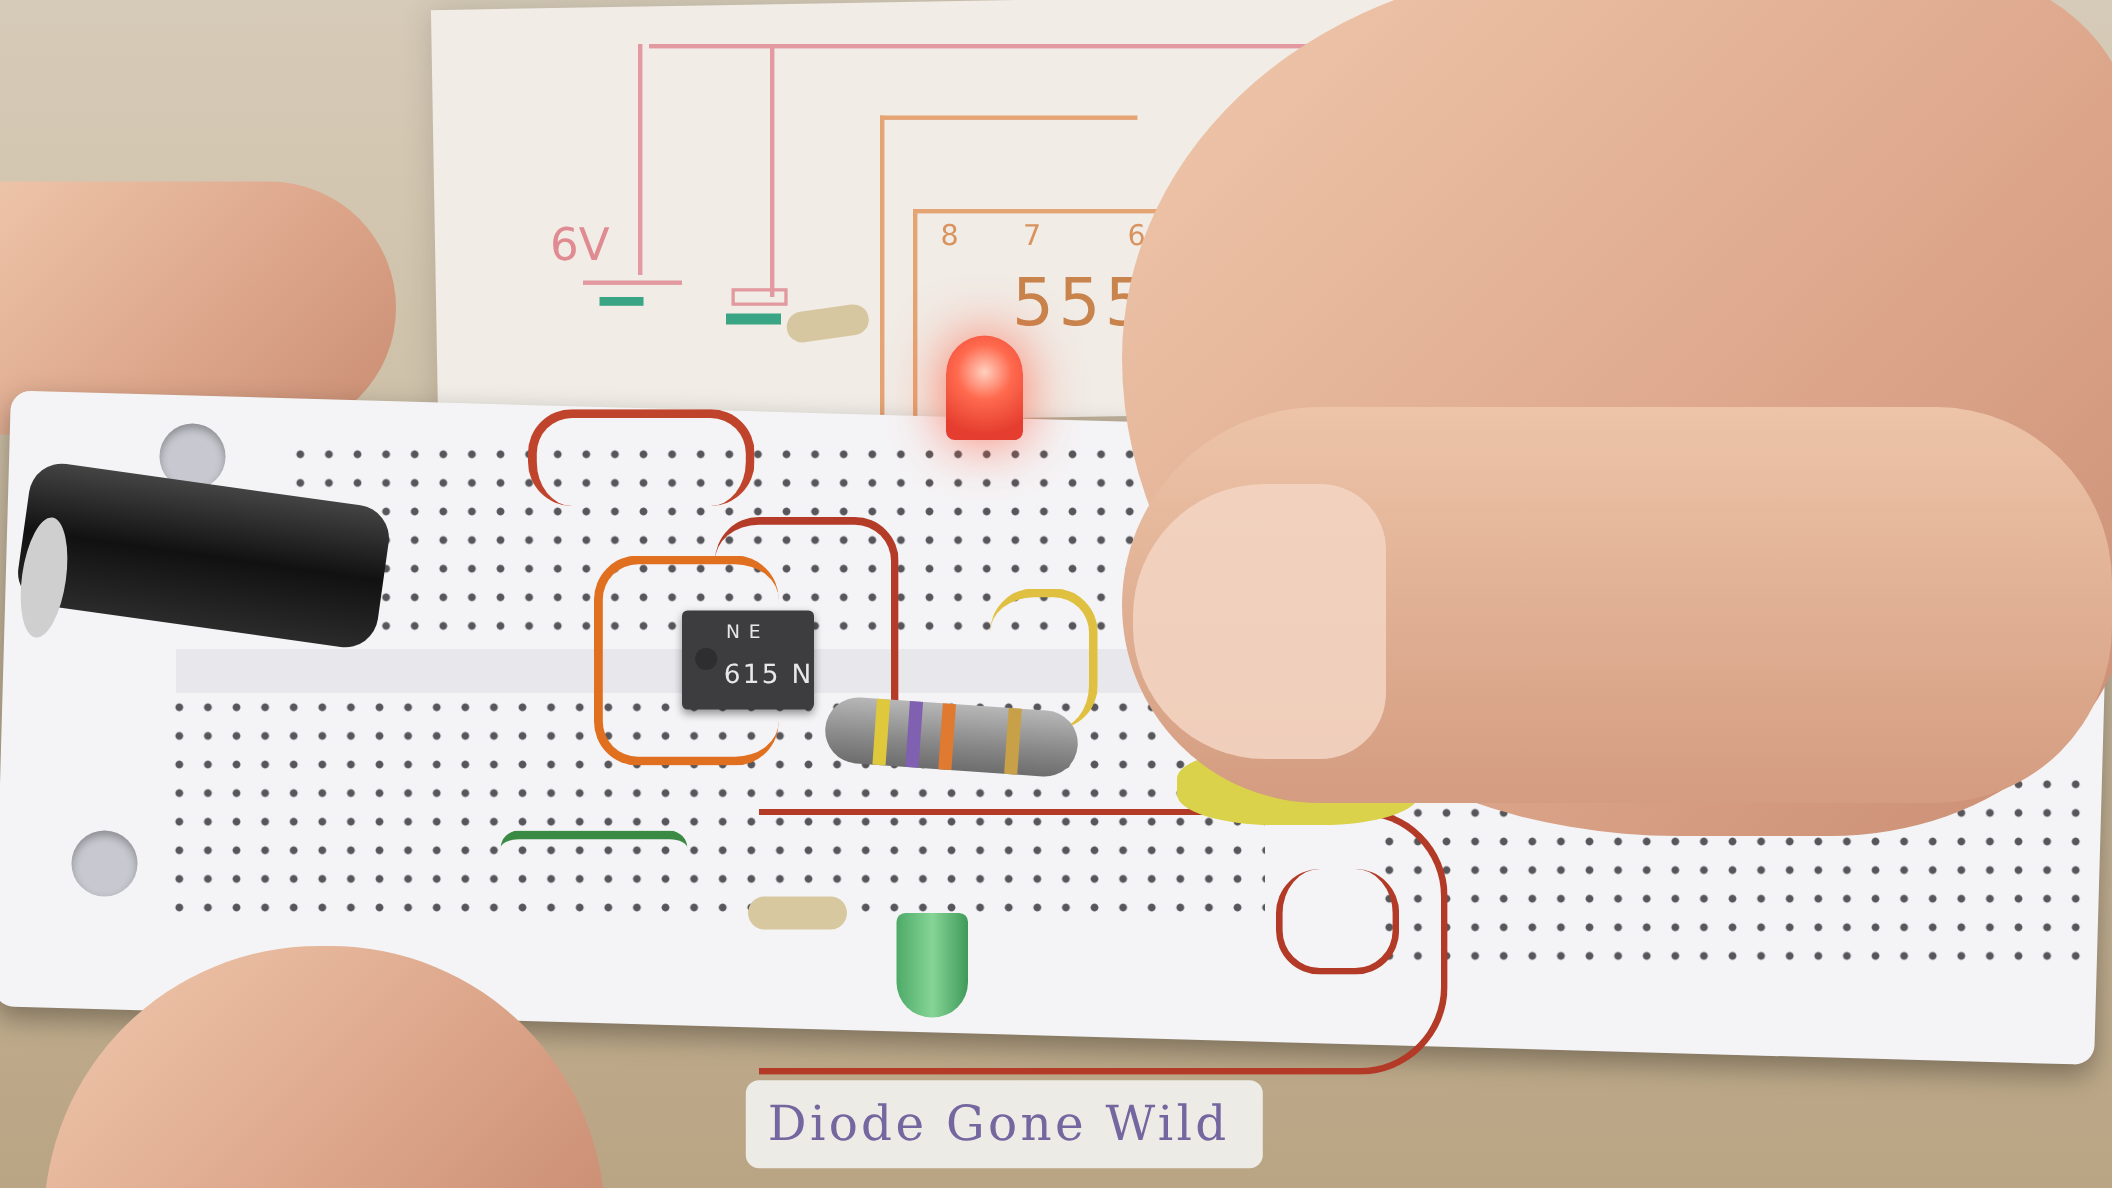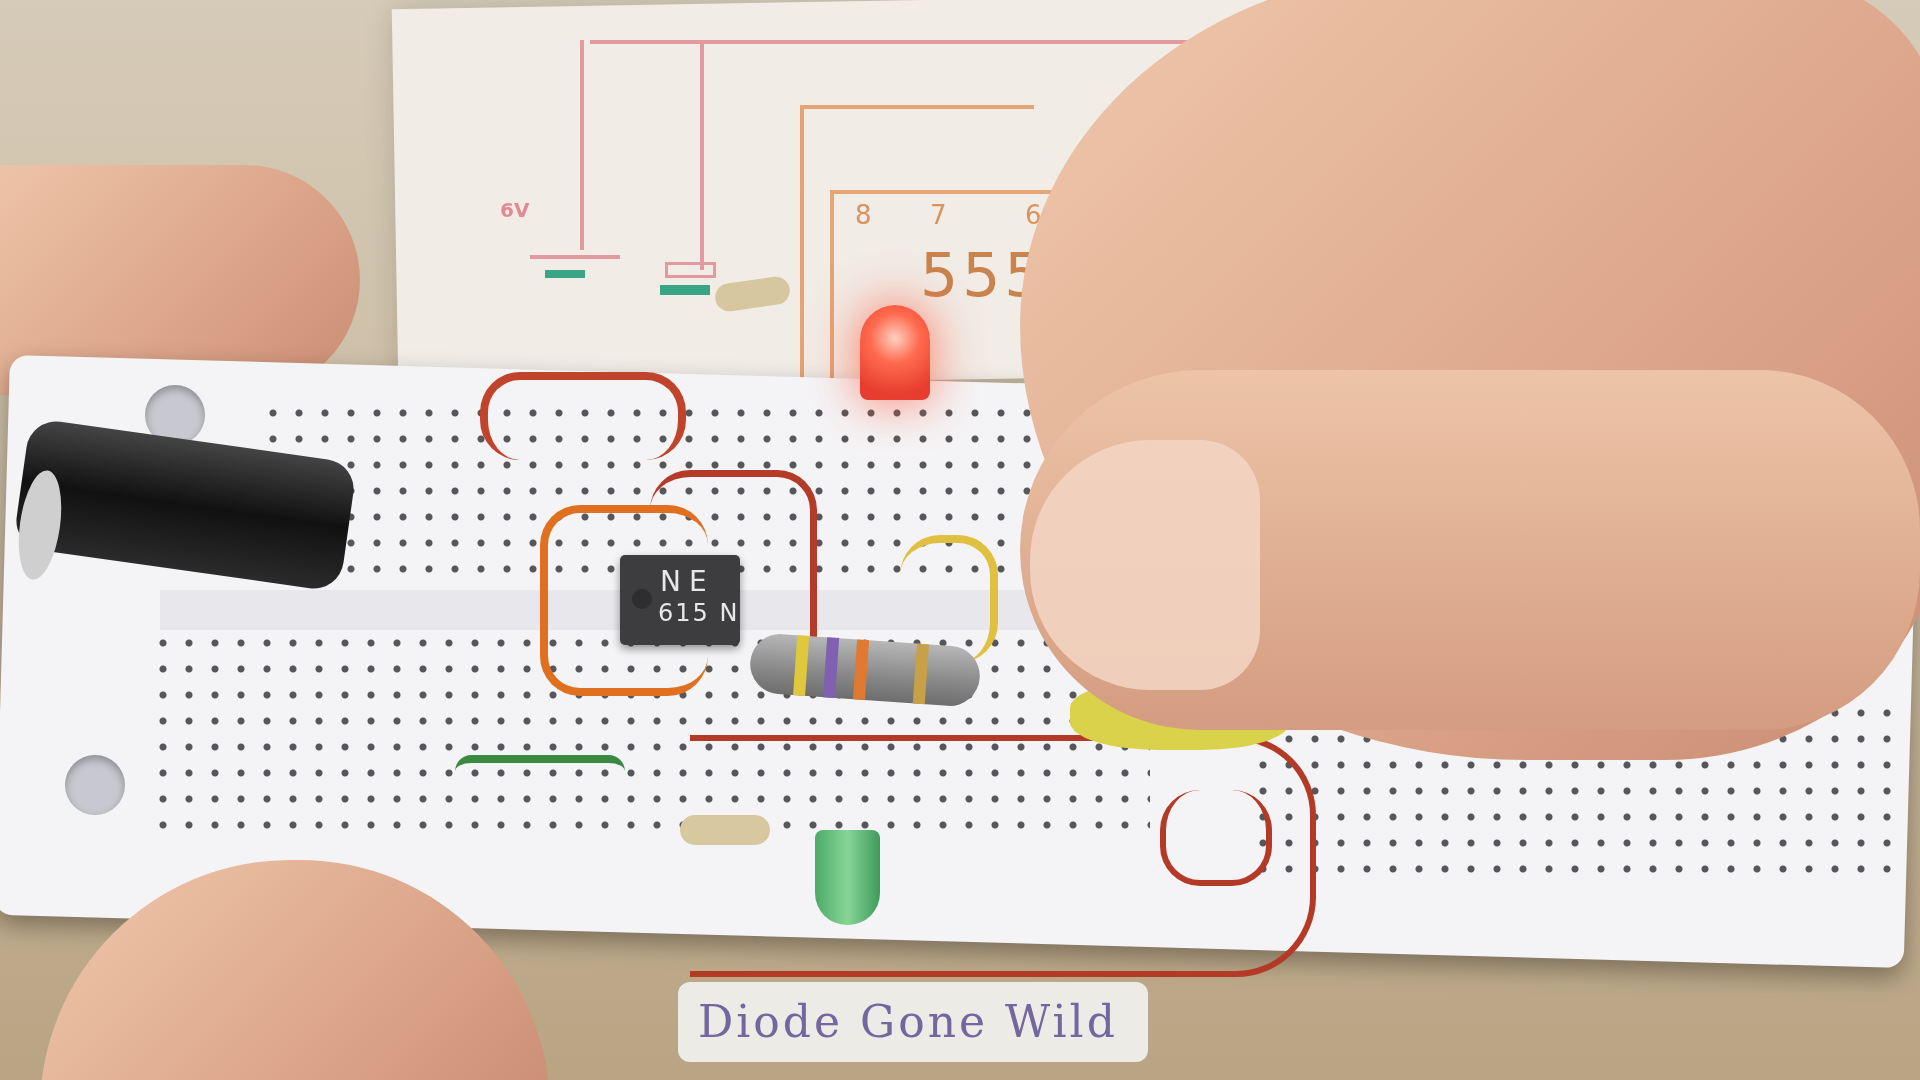--- a/index.html
+++ b/index.html
@@ -6,35 +6,35 @@
   body{width:1920px;height:1080px;overflow:hidden;position:relative;background:#c9b79c;font-family:"DejaVu Sans",sans-serif;}
   .abs{position:absolute;}
   #bg{left:0;top:0;width:1920px;height:1080px;background:linear-gradient(180deg,#d6cbb8 0%,#cdbfa6 40%,#b9a483 100%);}
   #paper{left:395px;top:0;width:1060px;height:380px;background:#f1ece6;box-shadow:0 0 30px rgba(0,0,0,.15);transform:rotate(-1deg);}
   .sch-line{position:absolute;}
   #sch-top{left:590px;top:40px;width:730px;height:4px;background:#e29aa0;}
   #sch-left{left:580px;top:40px;width:4px;height:210px;background:#e29aa0;}
   #sch-mid{left:700px;top:40px;width:4px;height:230px;background:#e29aa0;}
   #sch-ic-box{left:830px;top:190px;width:330px;height:200px;border:4px solid #e5a473;border-bottom:none;}
   #sch-orange{left:800px;top:105px;width:230px;height:280px;border:4px solid #e5a473;border-bottom:none;border-right:none;}
-  #sch-6v{left:500px;top:198px;color:#e08b92;font-size:20px;font-weight:bold;}
+  #sch-6v{left:500px;top:198px;color:#e08b92;font-size:41px;}
   #sch-555{left:920px;top:240px;color:#c9834d;font-size:60px;letter-spacing:4px;}
   .pin{position:absolute;color:#d8935f;font-size:26px;}
   #batt1{left:530px;top:255px;width:90px;height:4px;background:#e29aa0;}
   #batt2{left:545px;top:270px;width:40px;height:8px;background:#3aa584;}
   #cap1{left:665px;top:262px;width:45px;height:10px;border:3px solid #e29aa0;}
   #cap2{left:660px;top:285px;width:50px;height:10px;background:#3aa584;}
   #board{left:10px;top:355px;width:1910px;height:560px;background:#f4f4f6;border-radius:18px;box-shadow:0 10px 25px rgba(0,0,0,.35);transform:rotate(1.6deg);transform-origin:left top;}
   #holes-a{left:260px;top:400px;width:800px;height:200px;background-image:radial-gradient(circle,#3a3a40 3px,transparent 4px);background-size:26px 26px;opacity:.85;}
   #holes-b{left:150px;top:630px;width:1000px;height:200px;background-image:radial-gradient(circle,#3a3a40 3px,transparent 4px);background-size:26px 26px;opacity:.85;}
   #holes-c{left:1250px;top:700px;width:650px;height:180px;background-image:radial-gradient(circle,#3a3a40 3px,transparent 4px);background-size:26px 26px;opacity:.85;}
   #channel{left:160px;top:590px;width:1000px;height:40px;background:#e8e8ec;}
   .mount-hole{position:absolute;width:60px;height:60px;border-radius:50%;background:#c8c8d0;box-shadow:inset 0 4px 8px rgba(0,0,0,.3);}
   #ic{left:620px;top:555px;width:120px;height:90px;background:#3d3d3f;border-radius:5px;color:#e8e8e8;text-align:center;box-shadow:0 4px 8px rgba(0,0,0,.4);}
-  #ic-l1{position:absolute;left:40px;top:10px;font-size:28px;letter-spacing:8px;}
+  #ic-l1{position:absolute;left:40px;top:10px;font-size:17px;letter-spacing:8px;}
   #ic-l2{position:absolute;left:38px;top:44px;font-size:24px;letter-spacing:2px;}
   #ic-dot{position:absolute;left:12px;top:34px;width:20px;height:20px;border-radius:50%;background:#2e2e30;}
   #led-red{left:860px;top:305px;width:70px;height:95px;border-radius:35px 35px 8px 8px;background:radial-gradient(circle at 50% 35%,#ffd0c0 0%,#ff6a4e 35%,#e53d2f 80%);box-shadow:0 0 50px rgba(255,90,60,.8);}
   #led-green{left:815px;top:830px;width:65px;height:95px;border-radius:8px 8px 32px 32px;background:linear-gradient(90deg,#4eaa68,#85d596,#3f9a5a);}
   #elcap{left:20px;top:440px;width:330px;height:130px;border-radius:30px;background:linear-gradient(180deg,#444 0%,#111 50%,#2b2b2b 100%);transform:rotate(8deg);}
   #elcap-end{left:20px;top:470px;width:40px;height:110px;border-radius:50%;background:#cfcfcf;transform:rotate(8deg);}
   #res-big{left:750px;top:640px;width:230px;height:60px;border-radius:30px;background:linear-gradient(180deg,#b7b7b7,#888 60%,#6d6d6d);transform:rotate(4deg);}
   .band{position:absolute;top:0;width:12px;height:60px;}
   #res-small1{left:715px;top:280px;width:75px;height:28px;border-radius:14px;background:#d7c7a0;transform:rotate(-8deg);}
   #res-small2{left:680px;top:815px;width:90px;height:30px;border-radius:15px;background:#d8c8a0;}

